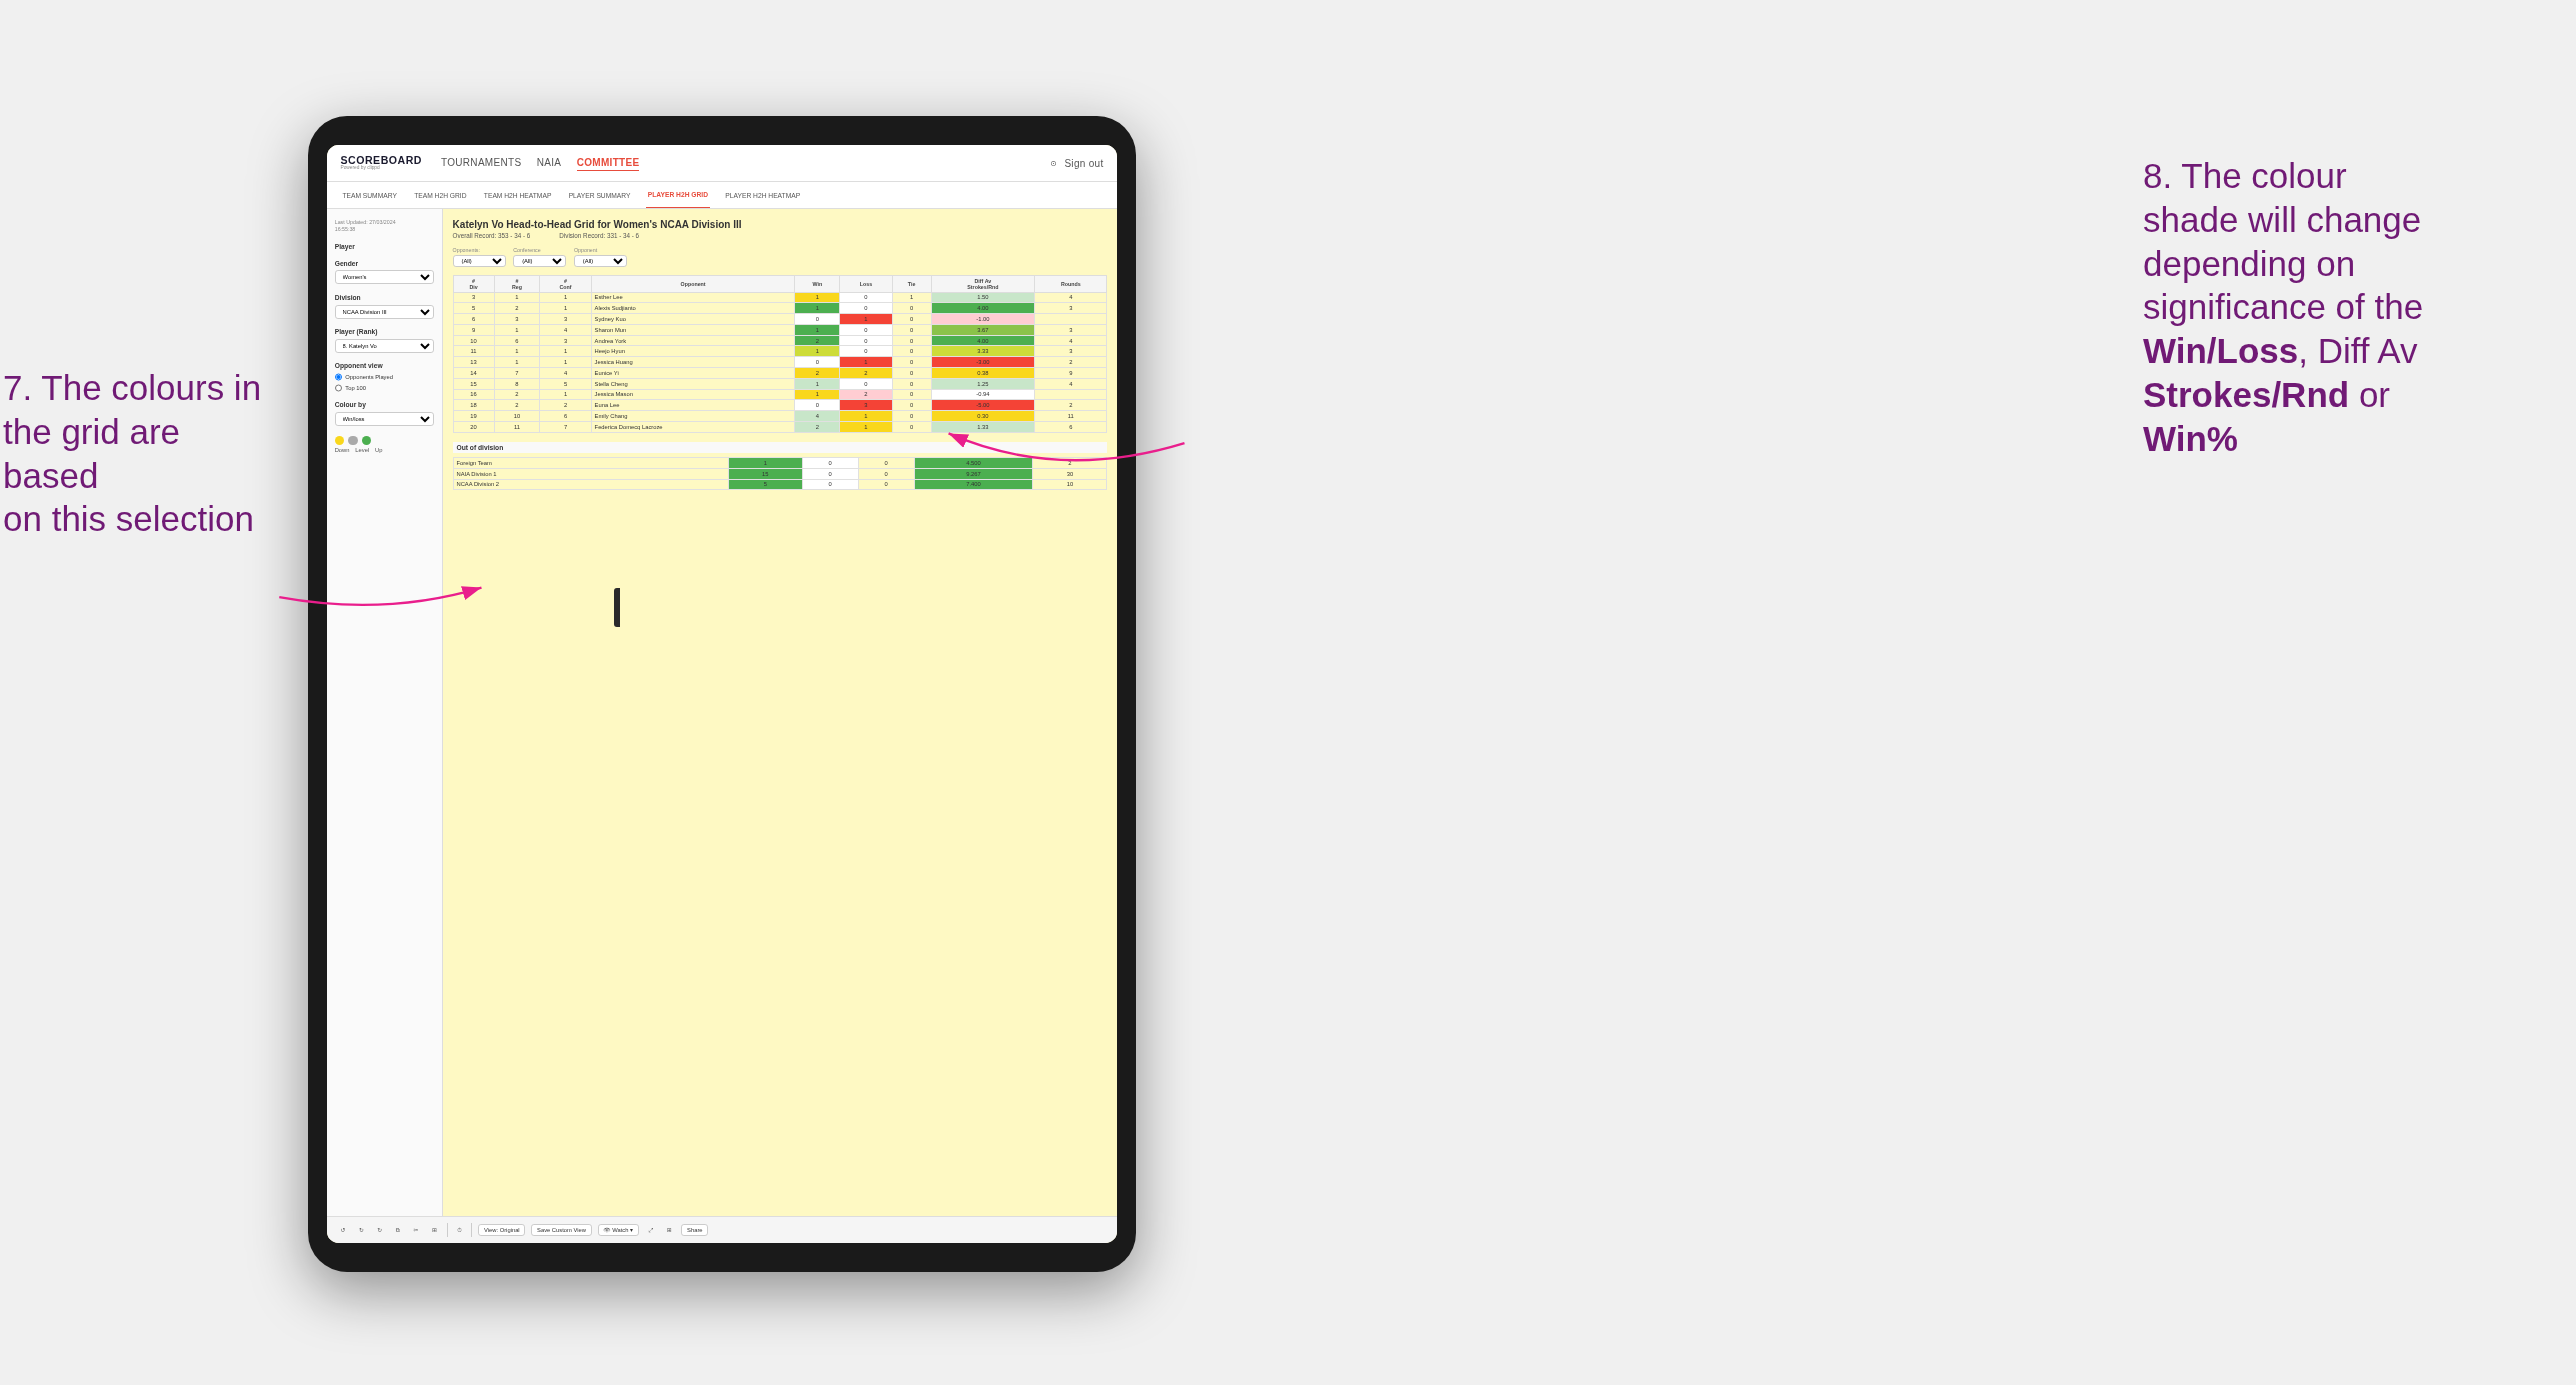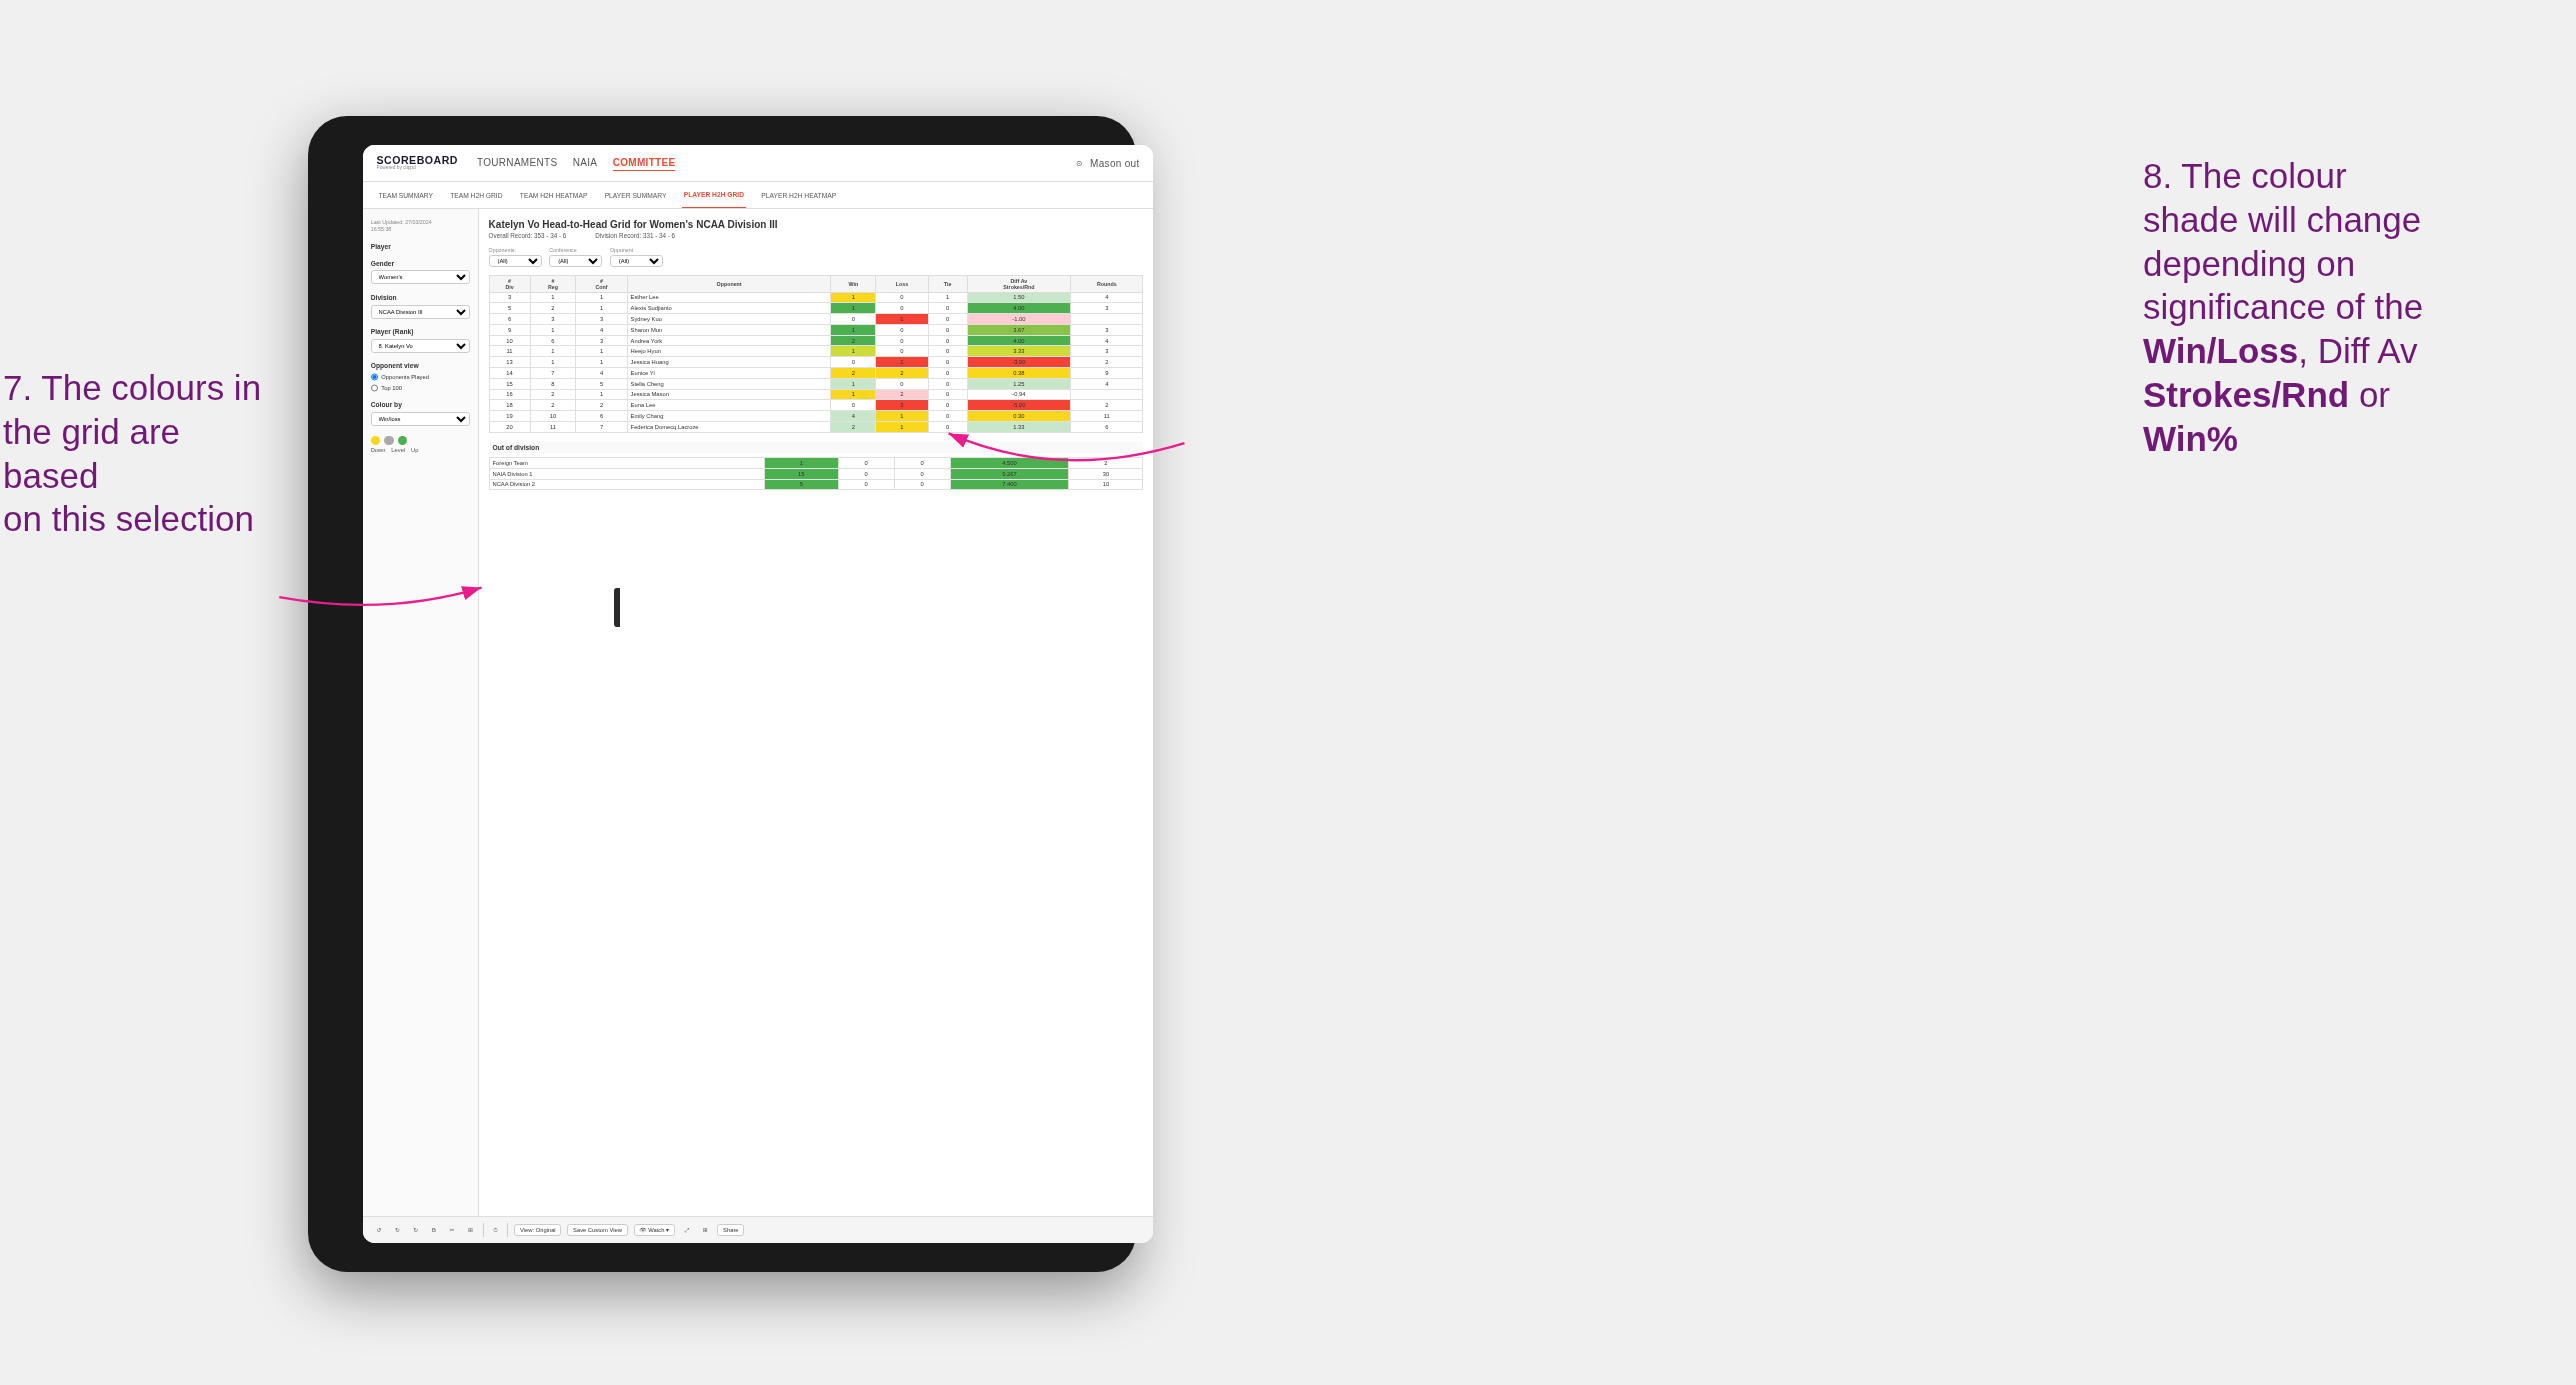--- a/index.html
+++ b/index.html
@@ -21,26 +21,25 @@
       height: 1156px;
       background: #1a1a1a;
       border-radius: 39px;
       box-shadow: 0 19px 58px rgba(0,0,0,0.4);
       padding: 29px 19px;
     }
 
     .tablet-screen {
       width: 100%;
       height: 100%;
-      background: #ffffff;
+      background: #fef9c3;
       border-radius: 11.6px;
       overflow: hidden;
       display: flex;
       flex-direction: column;
-      margin-left: 36px;
     }
 
     
     .nav-bar {
       background: #fff;
       border-bottom: 1px solid #ddd;
       display: flex;
       align-items: center;
       padding: 5.8px 13.5px;
       height: 37px;
@@ -420,21 +419,21 @@
         <span class="logo-text">SCOREBOARD</span>
         <span class="logo-sub">Powered by clippd</span>
       </div>
       <div class="nav-items">
         <span class="nav-item">TOURNAMENTS</span>
         <span class="nav-item">NAIA</span>
         <span class="nav-item active">COMMITTEE</span>
       </div>
       <div class="nav-right">
         <span>⊙</span>
-        <span class="nav-item">Mason out</span>
+        <span class="nav-item">Sign out</span>
       </div>
     </div>
 
     <div class="sub-nav">
       <span class="sub-nav-item">TEAM SUMMARY</span>
       <span class="sub-nav-item">TEAM H2H GRID</span>
       <span class="sub-nav-item">TEAM H2H HEATMAP</span>
       <span class="sub-nav-item">PLAYER SUMMARY</span>
       <span class="sub-nav-item active">PLAYER H2H GRID</span>
       <span class="sub-nav-item">PLAYER H2H HEATMAP</span>

